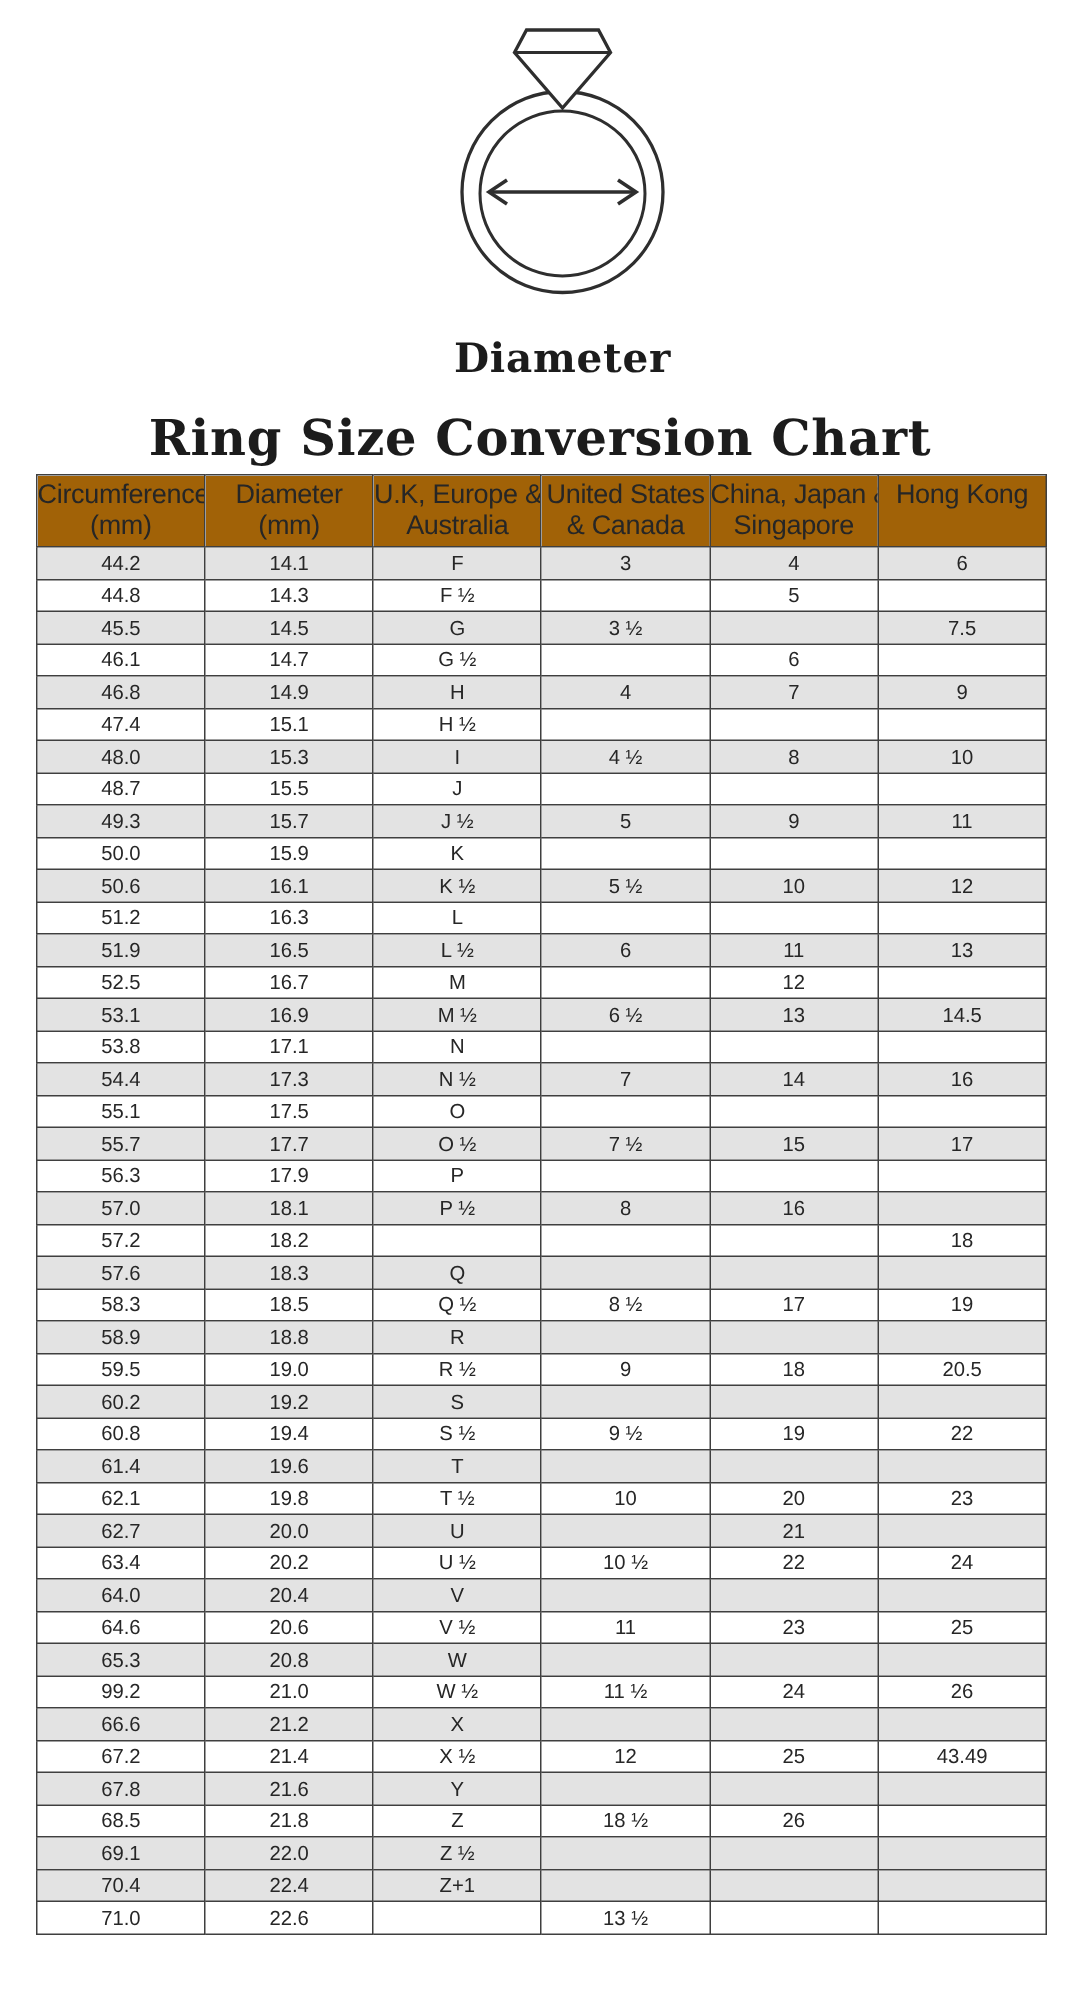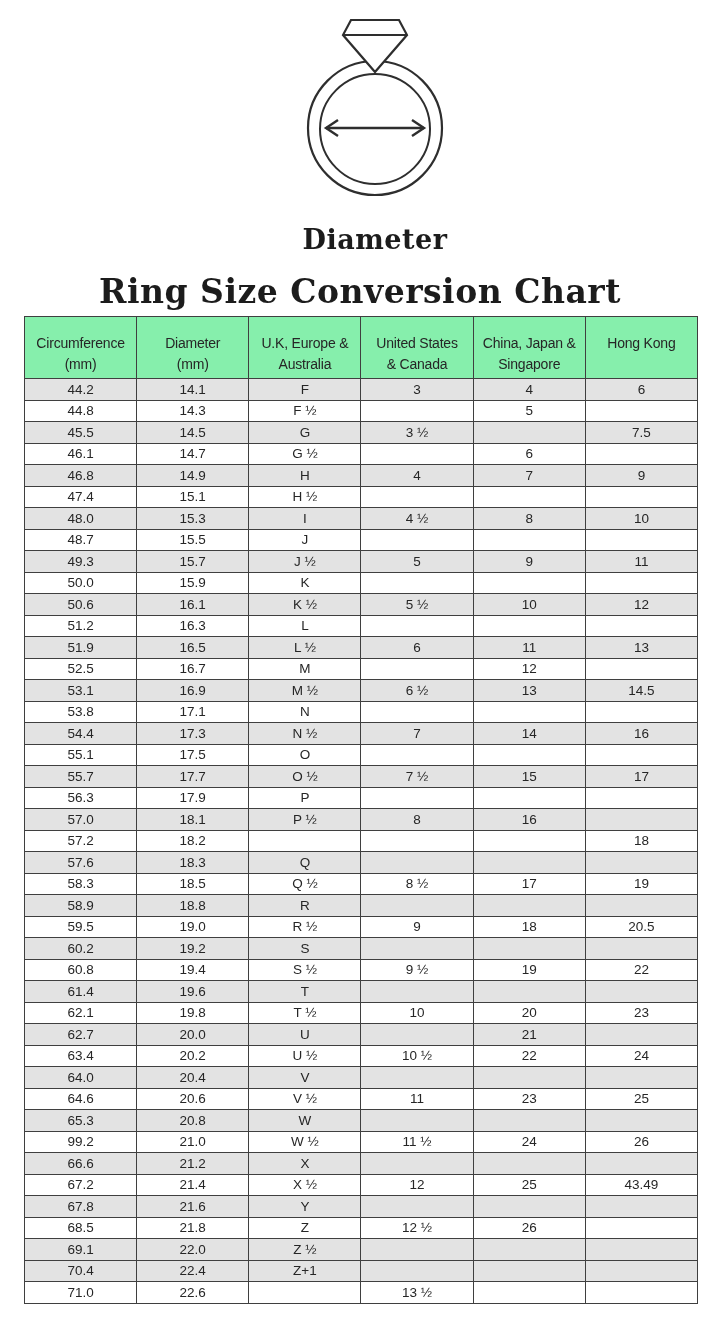--- a/index.html
+++ b/index.html
@@ -49,26 +49,26 @@
   }
   .ring-table th,.ring-table td{
     border:1px solid var(--border);
     text-align:center;
     padding:0;
     overflow:hidden;
     white-space:nowrap;
   }
   .ring-table th{
     font-weight:400;
-    font-size:14px;
+    font-size:18px;
     line-height:21px;
     height:45px;
     vertical-align:top;
-    padding-top:16px;
-    background:#86efac;
+    padding-top:2px;
+    background:#a16207;
     letter-spacing:-0.2px;
   }
   .ring-table td{
     font-size:13.5px;
     height:20.5px;
     background:#ffffff;
   }
   .ring-table tr.alt td{
     background:var(--row-alt);
   }
@@ -433,21 +433,21 @@
           <td>21.6</td>
           <td>Y</td>
           <td></td>
           <td></td>
           <td></td>
         </tr>
         <tr>
           <td>68.5</td>
           <td>21.8</td>
           <td>Z</td>
-          <td>12 ½</td>
+          <td>18 ½</td>
           <td>26</td>
           <td></td>
         </tr>
         <tr class="alt">
           <td>69.1</td>
           <td>22.0</td>
           <td>Z ½</td>
           <td></td>
           <td></td>
           <td></td>

